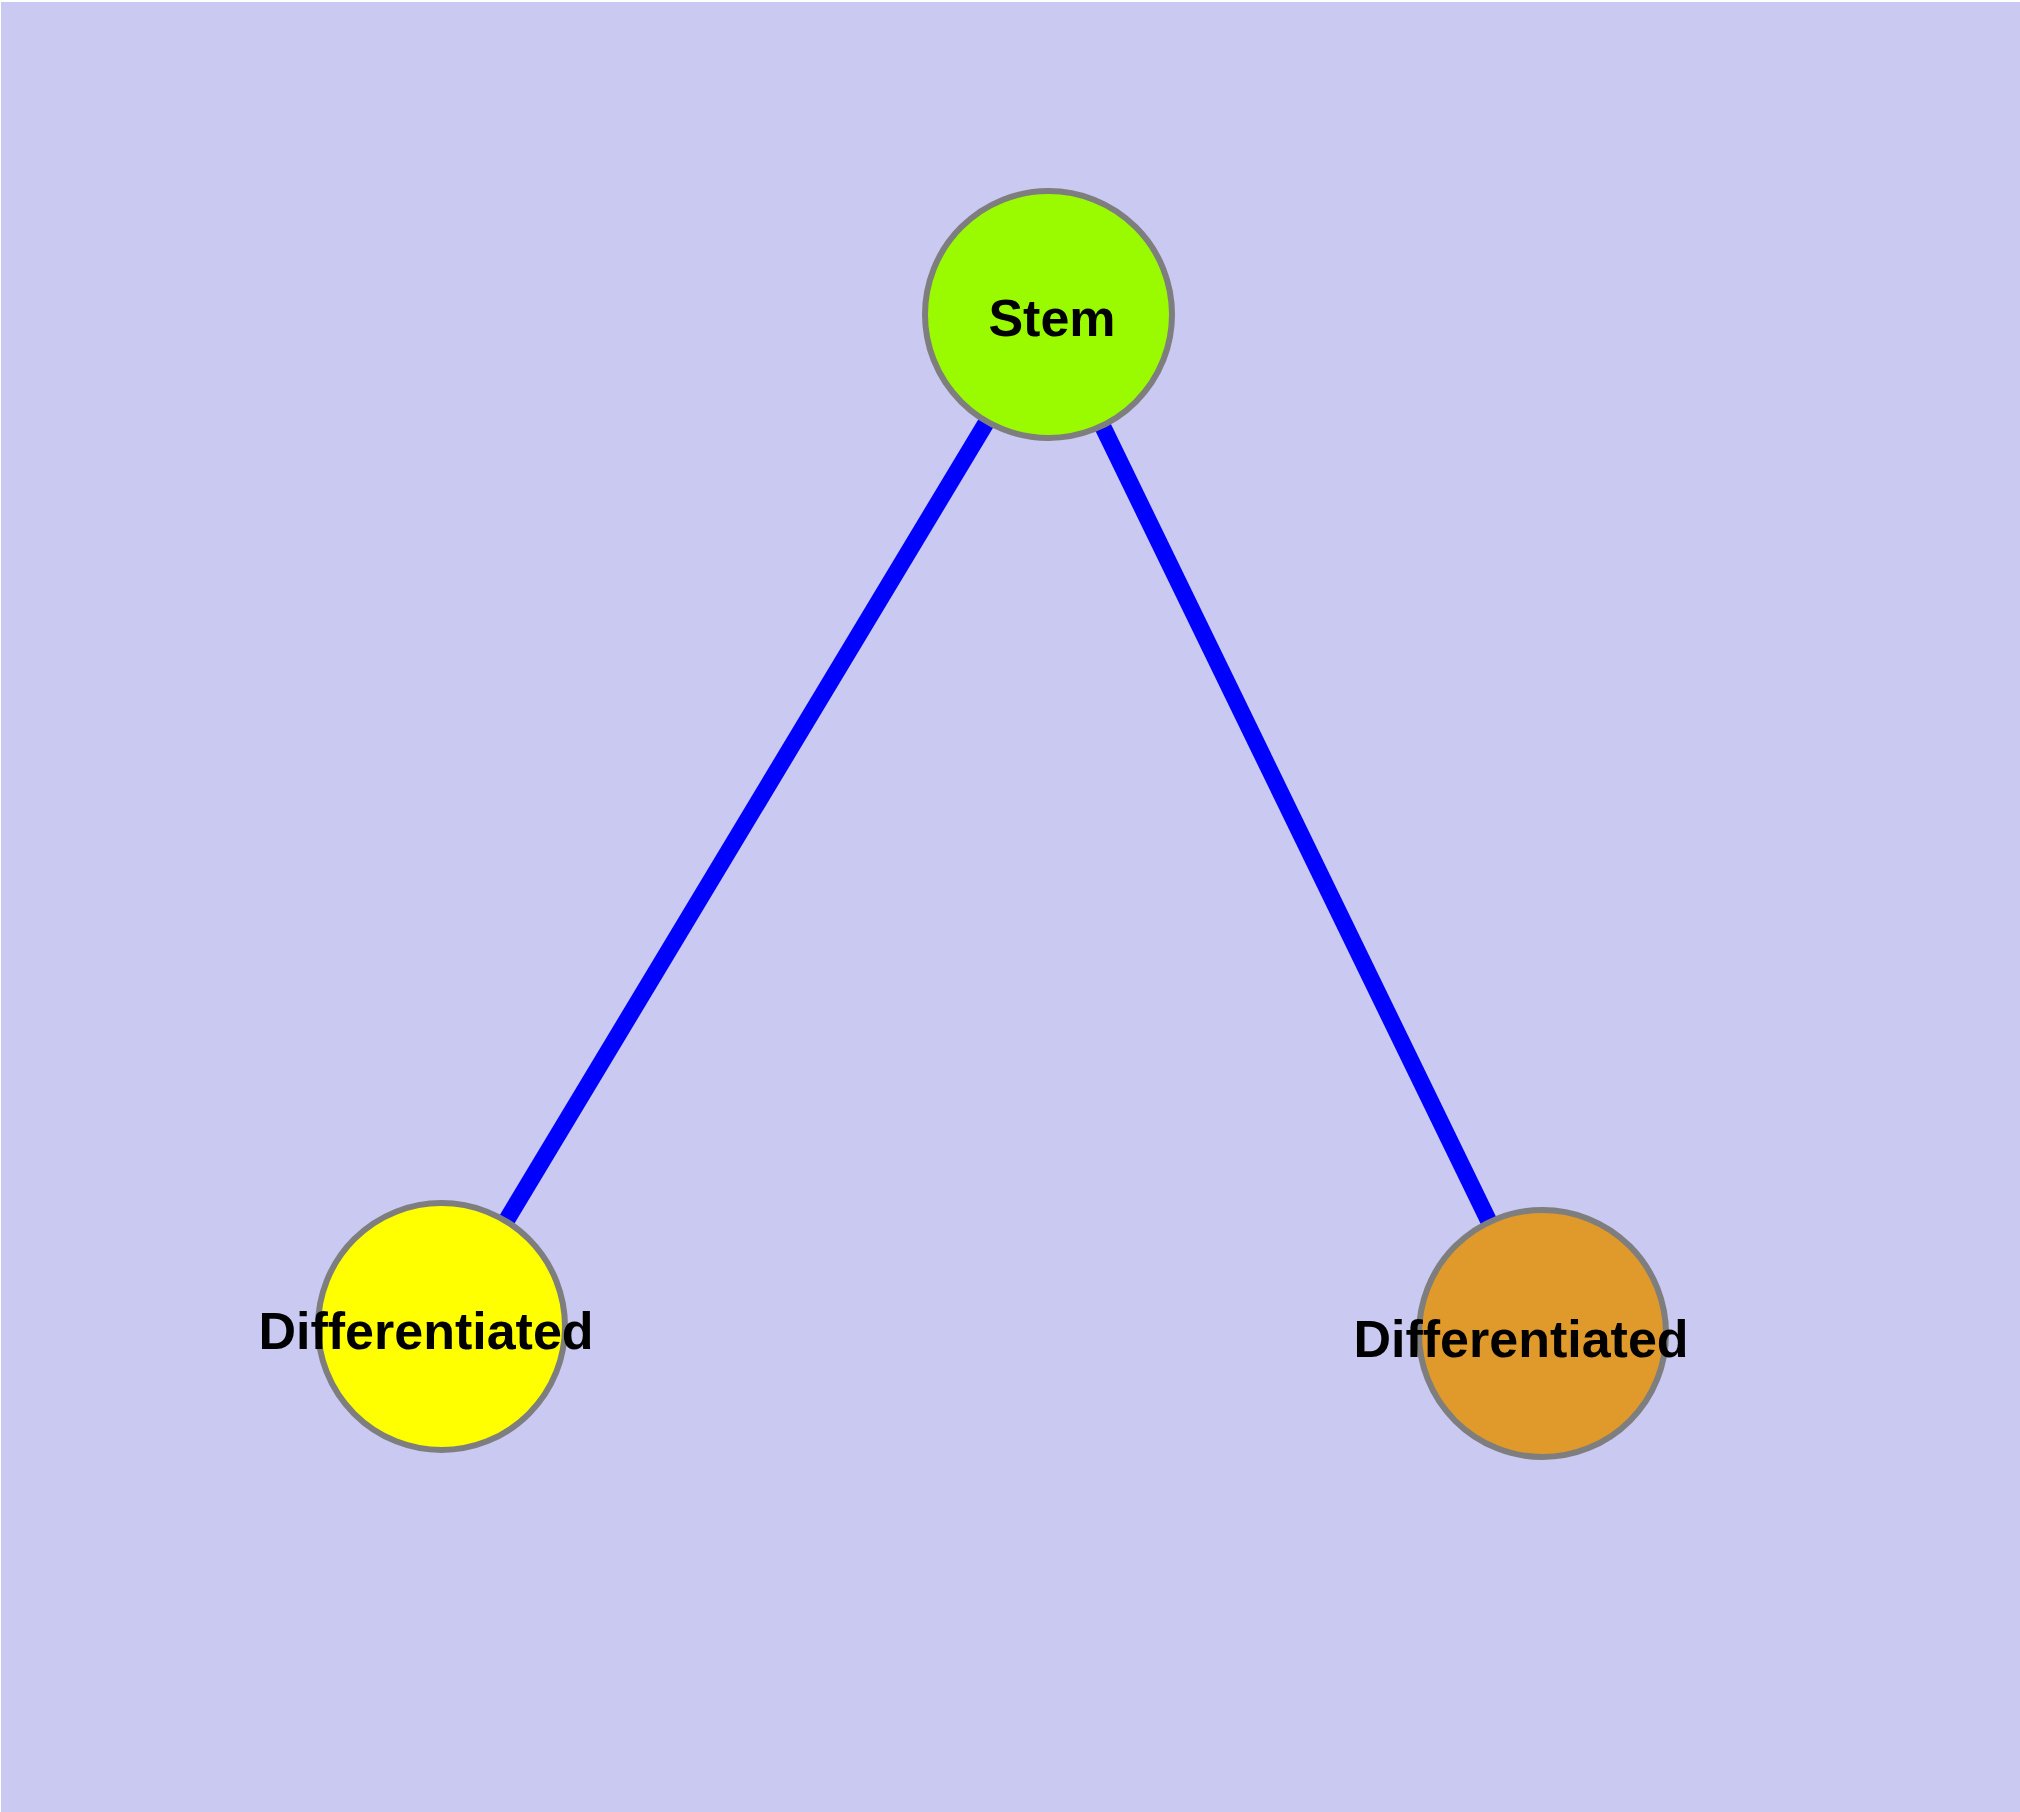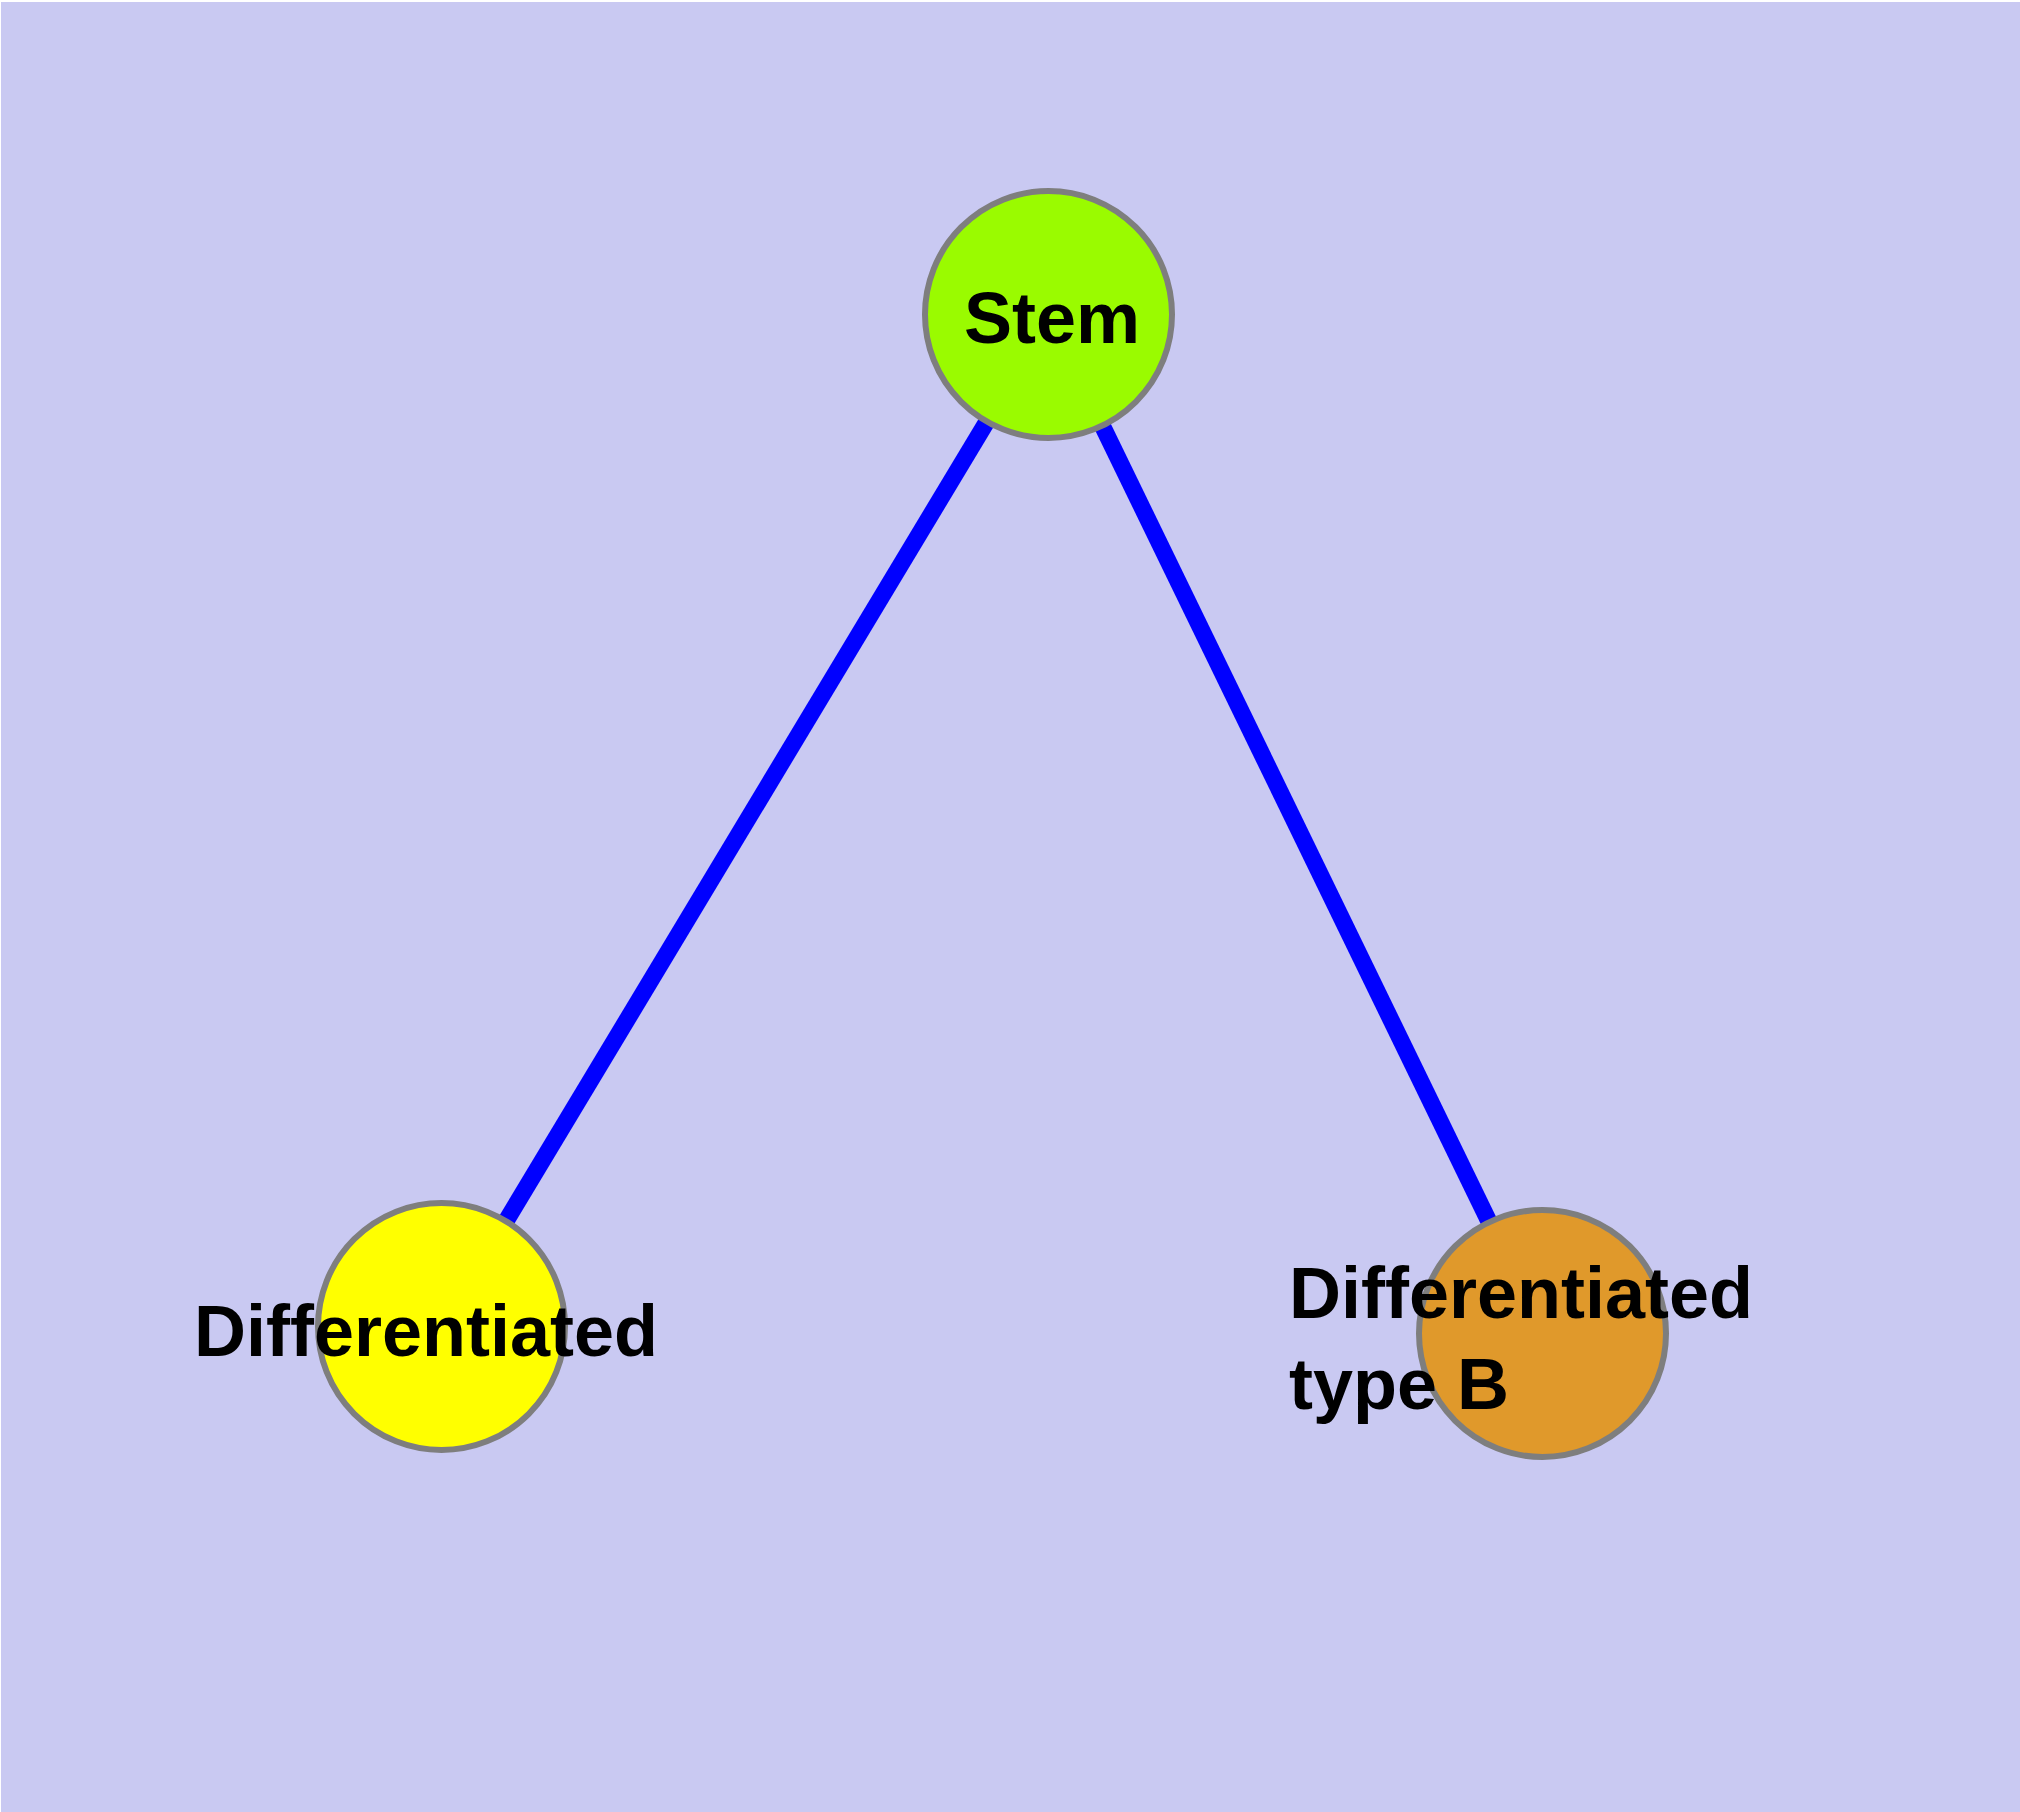--- a/index.html
+++ b/index.html
@@ -43,22 +43,22 @@
     border-radius: 50%;
     box-sizing: content-box;
   }
   #node-stem   { left: 921px; top: 186px;  background: #9AFB00; }
   #node-type-a { left: 314px;  top: 1198px; background: #FFFF00; }
   #node-type-b { left: 1415px; top: 1205px; background: #E0992B; }
 
   .node-label {
     position: absolute;
     transform: translate(-50%, -50%);
-    text-align: left;
-    font-size: 72px;
+    text-align: center;
+    font-size: 52px;
     line-height: 91px;
     font-weight: bold;
     color: #000000;
     white-space: nowrap;
   }
   #label-stem   { left: 1051px; top: 316px; }
   #label-type-a { left: 425px;  top: 1329px; }
   #label-type-b { left: 1520px; top: 1337px; }
 
   .label-line { display: block; }
@@ -80,17 +80,16 @@
   <div class="node-label" id="label-stem">
     <span class="label-line">Stem</span>
   </div>
 
   <div class="node-label" id="label-type-a">
     <span class="label-line">Differentiated</span>
   </div>
 
   <div class="node-label" id="label-type-b">
     <span class="label-line">Differentiated</span>
-    <span class="label-line">type B</span>
   </div>
 
 </div>
 
 
 </body></html>

